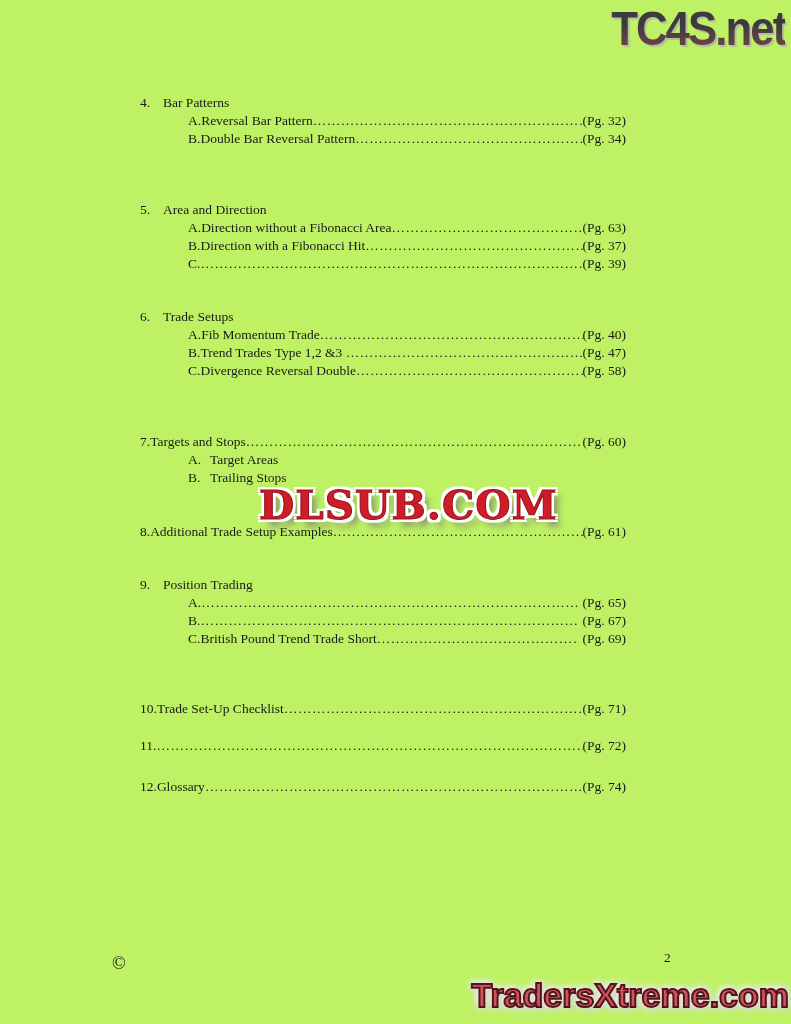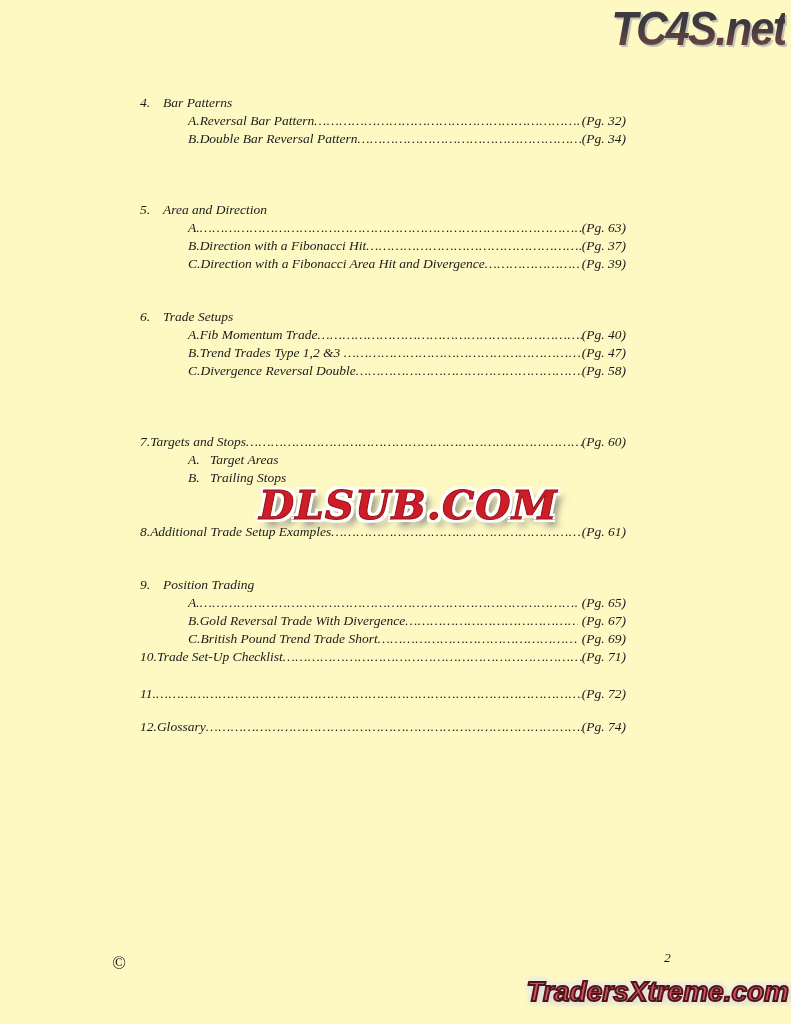--- a/index.html
+++ b/index.html
@@ -1,23 +1,22 @@
 <!DOCTYPE html>
 <html><head>
 <meta charset="utf-8">
 <style>
   html,body{margin:0;padding:0;background:#ffffff;}
   .page{
     position:relative;
     width:791px;height:1024px;
-    background:#fef9c3;
+    background:#bef264;
     overflow:hidden;
     font-family:"Liberation Serif", serif;
     color:#1a1a1a;
-    font-style:italic;
   }
 
   
   .tc4s{
     position:absolute; top:0px; right:6px;
     font-family:"Liberation Sans", sans-serif;
     font-weight:bold; font-size:46px; letter-spacing:-2px;
     background:linear-gradient(180deg,#404044 0%,#3b393d 40%,#6e4644 85%,#835450 100%);
     -webkit-background-clip:text; background-clip:text; color:transparent;
     filter:drop-shadow(2px 2px 0px rgba(175,175,175,0.75));
@@ -35,23 +34,23 @@
   .letter{display:inline-block; width:22px; white-space:pre;}
   .text{white-space:pre;}
   .leader{flex:1 1 auto; overflow:hidden; white-space:nowrap; letter-spacing:0.5px;}
   .pageref{white-space:pre;text-align:center;}
   .sec0{margin-top:0;}
   .sec1{margin-top:53px;}
   .sec2{margin-top:35px;}
   .sec3{margin-top:53px;}
   .sec4{margin-top:36px;}
   .sec5{margin-top:35px;}
-  .sec6{}
+  .sec6{margin-top:52px;}
   .sec7{margin-top:19px;}
-  .sec8{margin-top:15px;}
+  .sec8{margin-top:23px;}
 
   
   .dlsub{
     position:absolute; left:259px; top:482px;
     font-family:"DejaVu Serif", serif;
     font-weight:bold; font-size:39px; letter-spacing:1px;
     color:#ce1d26;
     -webkit-text-stroke:1px #97101a;
     text-shadow:
       -3px -3px 0 #ffffff, 3px -3px 0 #ffffff,
@@ -69,21 +68,21 @@
     display:flex; align-items:center;
   }
   .copyright .csym{font-size:18px; font-weight:normal; margin-right:1px;}
   .pagenum{
     position:absolute; left:664px; top:950px;
     font-size:13.5px;
   }
   .txtreme{
     position:absolute; right:2px; top:976px;
     font-family:"Liberation Sans", sans-serif;
-    font-weight:bold; font-size:28px; letter-spacing:0px;
+    font-weight:bold; font-size:34px; letter-spacing:0px;
     color:#cd545b;
     -webkit-text-stroke:2px #541318;
     text-shadow:
       0 0 4px #ededed, 3px 3px 5px #d2d2d2,
       -3px -3px 5px #ececec, -3px 3px 5px #e0e0e0, 3px -3px 5px #e0e0e0;
   }
 </style>
 </head>
 <body>
 
@@ -110,32 +109,32 @@
           <span class="pageref">(Pg. 34)</span>
         </div>
       </div>
       <div class="section sec1">
         <div class="line heading">
           <span class="num">5.</span>
           <span class="text">Area and Direction</span>
         </div>
         <div class="line item">
           <span class="letter">A.</span>
+          <span class="text">Direction without a Fibonacci Area</span>
           <span class="leader">………………………………………………………………………………………………………………………………………………………………</span>
           <span class="pageref">(Pg. 63)</span>
         </div>
         <div class="line item">
           <span class="letter">B.</span>
           <span class="text">Direction with a Fibonacci Hit</span>
           <span class="leader">………………………………………………………………………………………………………………………………………………………………</span>
           <span class="pageref">(Pg. 37)</span>
         </div>
         <div class="line item">
           <span class="letter">C.</span>
-          <span class="text">Direction with a Fibonacci Area Hit and Divergence</span>
           <span class="leader">………………………………………………………………………………………………………………………………………………………………</span>
           <span class="pageref">(Pg. 39)</span>
         </div>
       </div>
       <div class="section sec2">
         <div class="line heading">
           <span class="num">6.</span>
           <span class="text">Trade Setups</span>
         </div>
         <div class="line item">
@@ -186,21 +185,20 @@
           <span class="num">9.</span>
           <span class="text">Position Trading</span>
         </div>
         <div class="line item">
           <span class="letter">A.</span>
           <span class="leader">………………………………………………………………………………………………………………………………………………………………</span>
           <span class="pageref"> (Pg. 65)</span>
         </div>
         <div class="line item">
           <span class="letter">B.</span>
-          <span class="text">Gold Reversal Trade With Divergence</span>
           <span class="leader">………………………………………………………………………………………………………………………………………………………………</span>
           <span class="pageref"> (Pg. 67)</span>
         </div>
         <div class="line item">
           <span class="letter">C.</span>
           <span class="text">British Pound Trend Trade Short</span>
           <span class="leader">………………………………………………………………………………………………………………………………………………………………</span>
           <span class="pageref"> (Pg. 69)</span>
         </div>
       </div>

